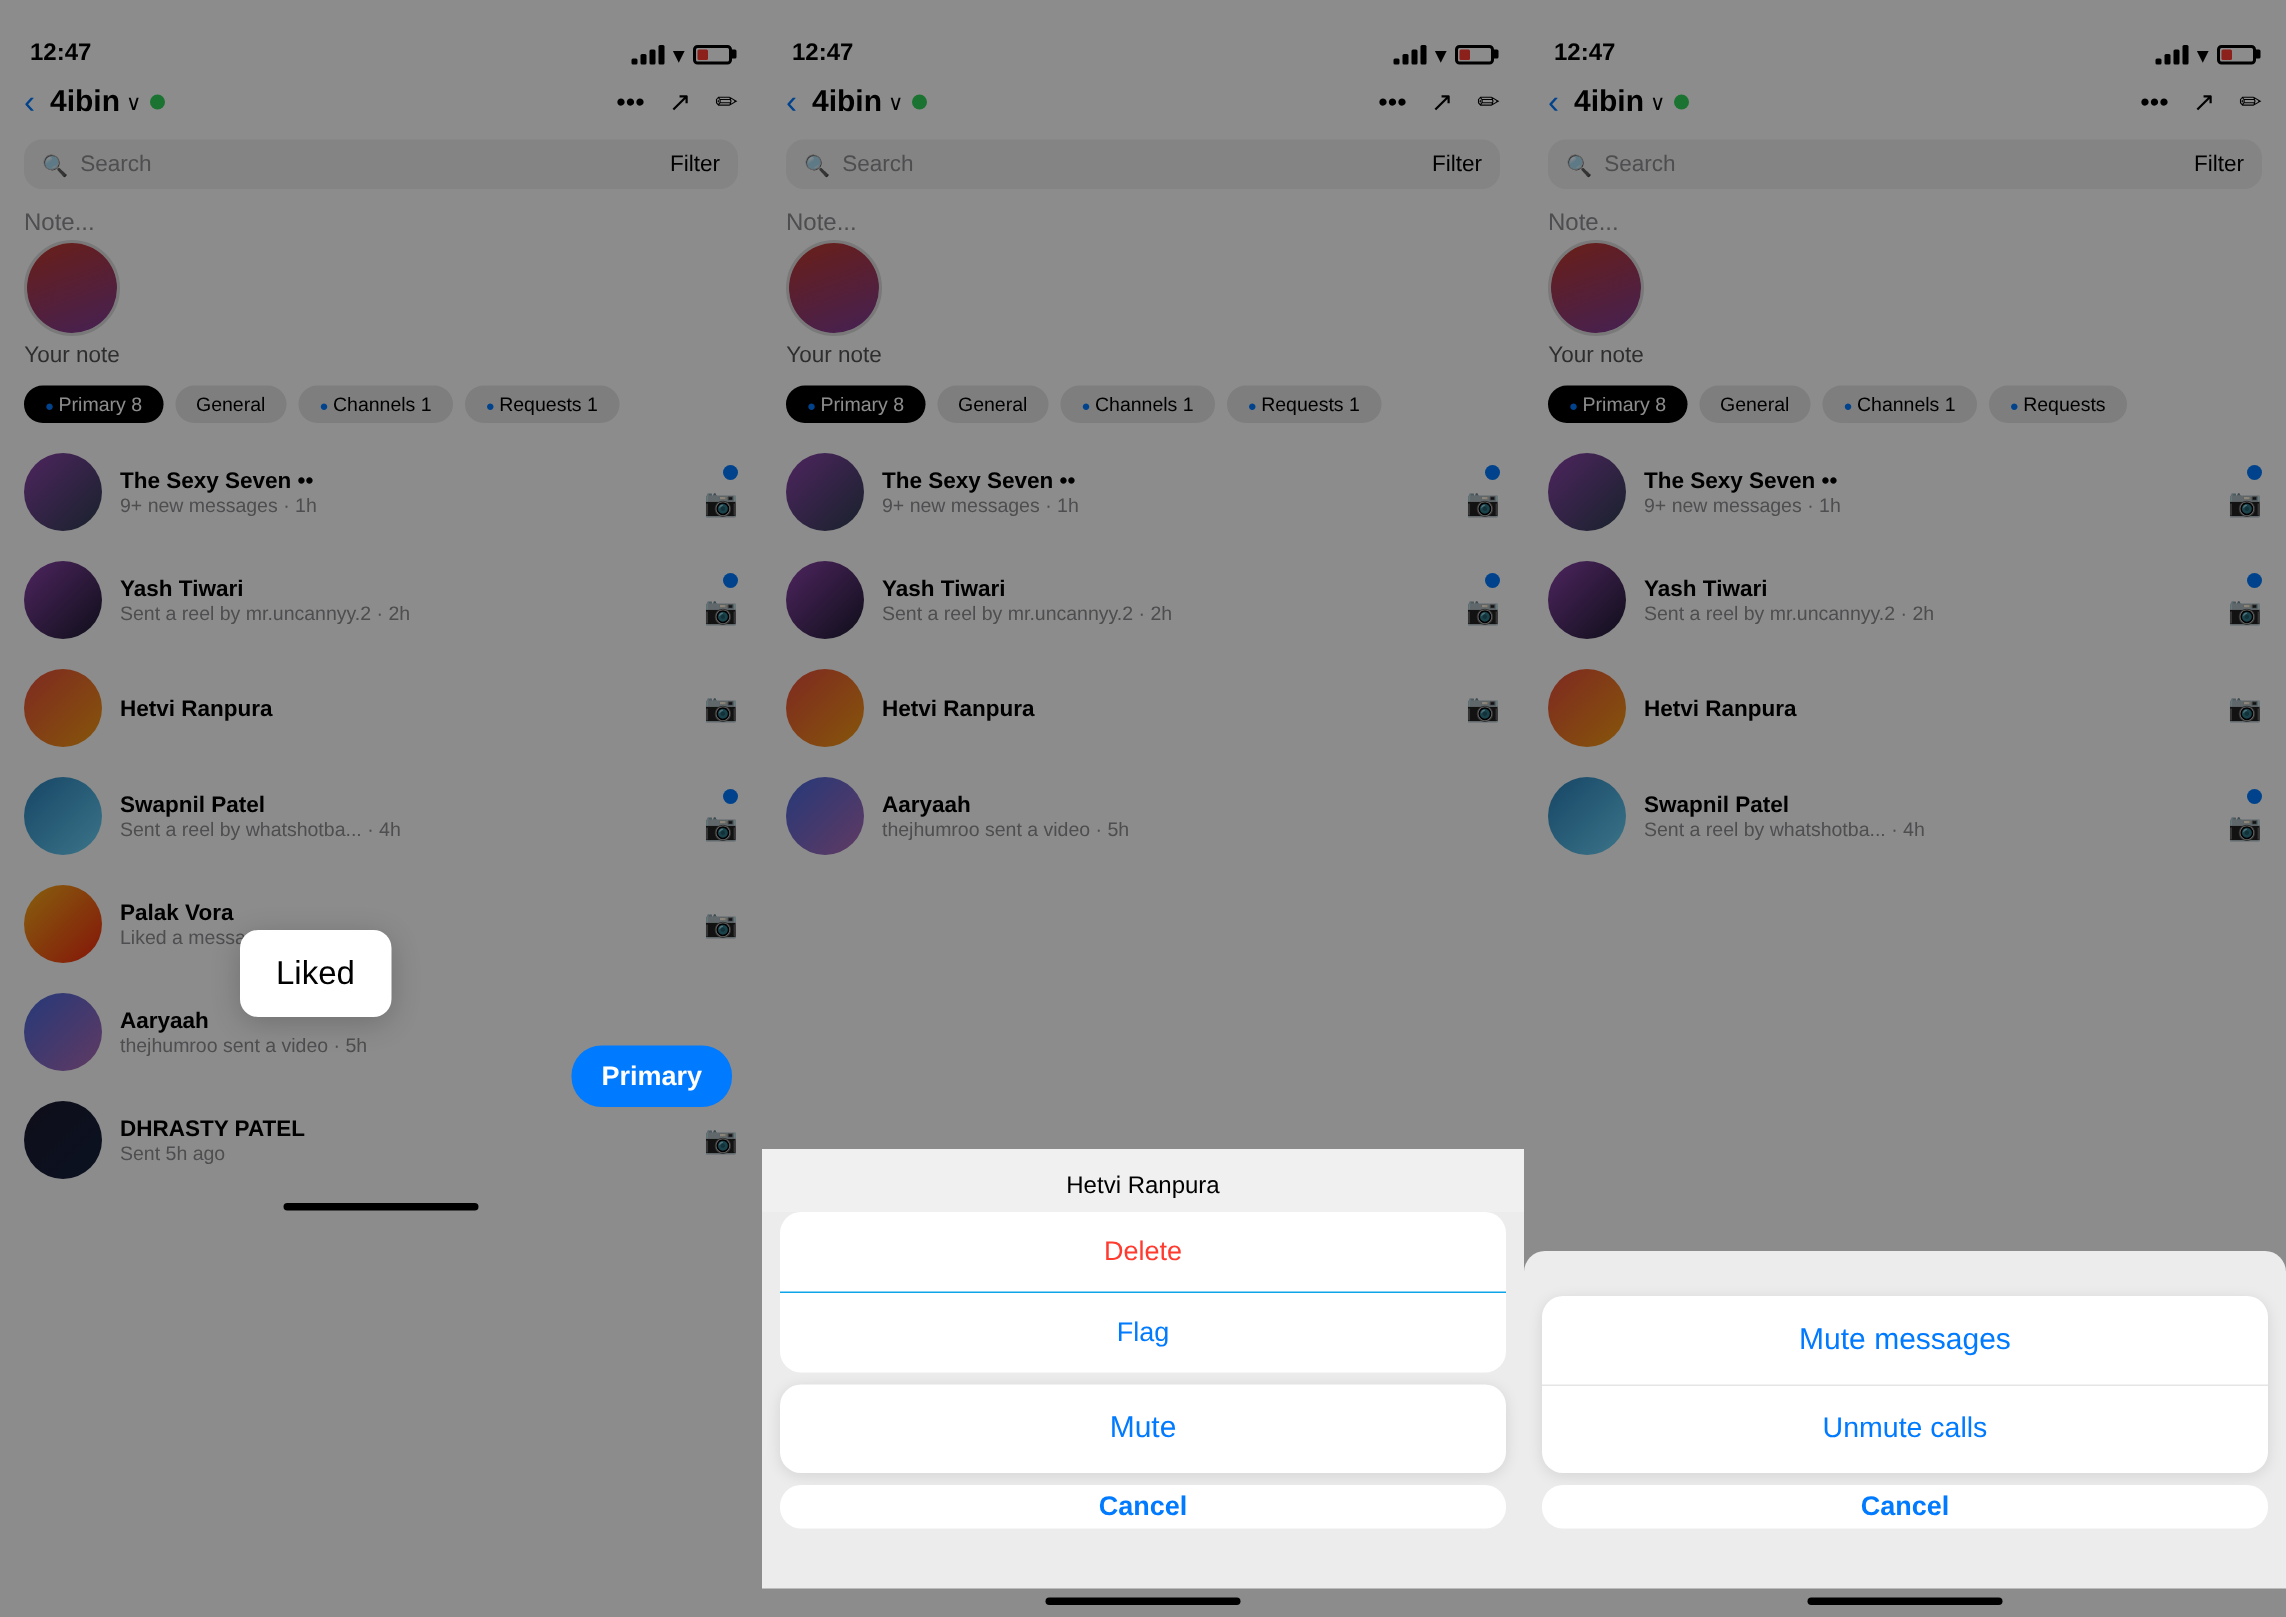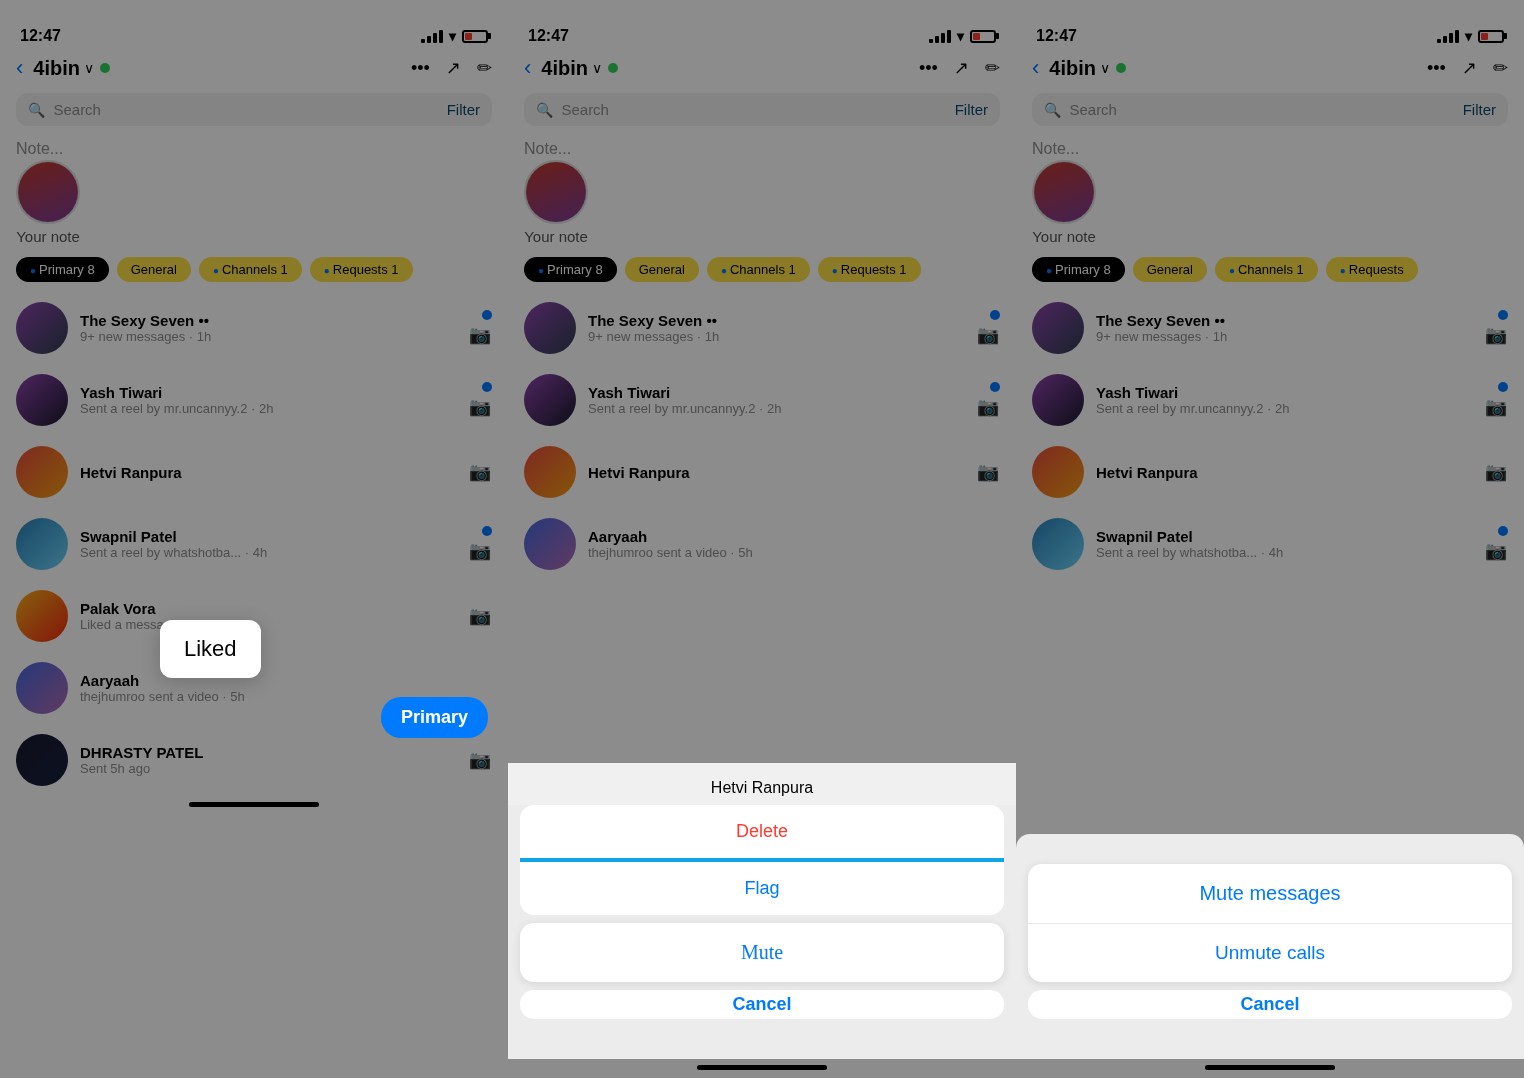--- a/index.html
+++ b/index.html
@@ -83,21 +83,21 @@
       margin: 4px 16px 10px;
       background: #f0f0f0;
       border-radius: 12px;
       display: flex;
       align-items: center;
       padding: 8px 12px;
       gap: 8px;
     }
     .search-icon { color: #8e8e93; font-size: 14px; }
     .search-placeholder { color: #8e8e93; font-size: 15px; flex: 1; }
-    .filter-btn { color: #0c4a6e; font-size: 15px; font-weight: 500; cursor: pointer; }
+    .filter-btn { color: #000000; font-size: 15px; font-weight: 500; cursor: pointer; }
     
     .note-section {
       padding: 4px 16px 8px;
       display: flex;
       flex-direction: column;
       gap: 2px;
     }
     .note-label { font-size: 16px; color: #8e8e93; }
     .note-avatar {
       width: 64px; height: 64px; border-radius: 50%;
@@ -123,21 +123,21 @@
       font-size: 13px;
       font-weight: 500;
       white-space: nowrap;
       cursor: pointer;
     }
     .filter-tab.active {
       background: #000;
       color: #fff;
     }
     .filter-tab.inactive {
-      background: #fde047;
+      background: #e5e5e5;
       color: #000;
     }
     .tab-dot { color: #007aff; font-size: 10px; margin-right: 3px; }
     
     .conv-list { padding: 0 0; }
     .conv-item {
       display: flex;
       align-items: center;
       padding: 10px 16px;
       gap: 12px;
@@ -221,21 +221,21 @@
       border-radius: 14px;
       margin: 0 12px 8px;
       overflow: hidden;
     }
     .action-sheet-item {
       text-align: center;
       padding: 16px;
       font-size: 18px;
       font-weight: 400;
       cursor: pointer;
-      border-bottom: 4px solid #0ea5e9;
+      border-bottom: 1px solid #0ea5e9;
     }
     .action-sheet-item:last-child { border-bottom: none; }
     .action-sheet-item.red { color: #ff3b30; }
     .action-sheet-item.blue { color: #007aff; }
     .action-sheet-cancel {
       background: #fff;
       border-radius: 14px;
       margin: 0 12px 20px;
       text-align: center;
       padding: 4px;
@@ -502,21 +502,21 @@
     </div>
   </div>
 
   <div class="action-sheet-2">
     <div style="background:rgba(240,240,240,0.97); border-radius:14px 14px 0 0; padding-bottom: 20px;">
       <div class="action-sheet-title">Hetvi Ranpura</div>
       <div class="action-sheet-group">
         <div class="action-sheet-item red">Delete</div>
         <div class="action-sheet-item blue">Flag</div>
       </div>
-      <div style="background:#fff; border-radius:14px; margin: 0 12px 8px; box-shadow: 0 2px 10px rgba(0,0,0,0.1); font-family: Liberation Serif, serif;">
+      <div style="background:#fff; border-radius:14px; margin: 0 12px 8px; box-shadow: 0 2px 10px rgba(0,0,0,0.1);">
         <div class="action-sheet-item blue" style="border-bottom:none; font-size:20px; padding:18px;">Mute</div>
       </div>
       <div class="action-sheet-cancel">Cancel</div>
     </div>
     <div class="home-indicator"></div>
   </div>
 </div>
 
 <div class="phone-panel dimmed">
 

